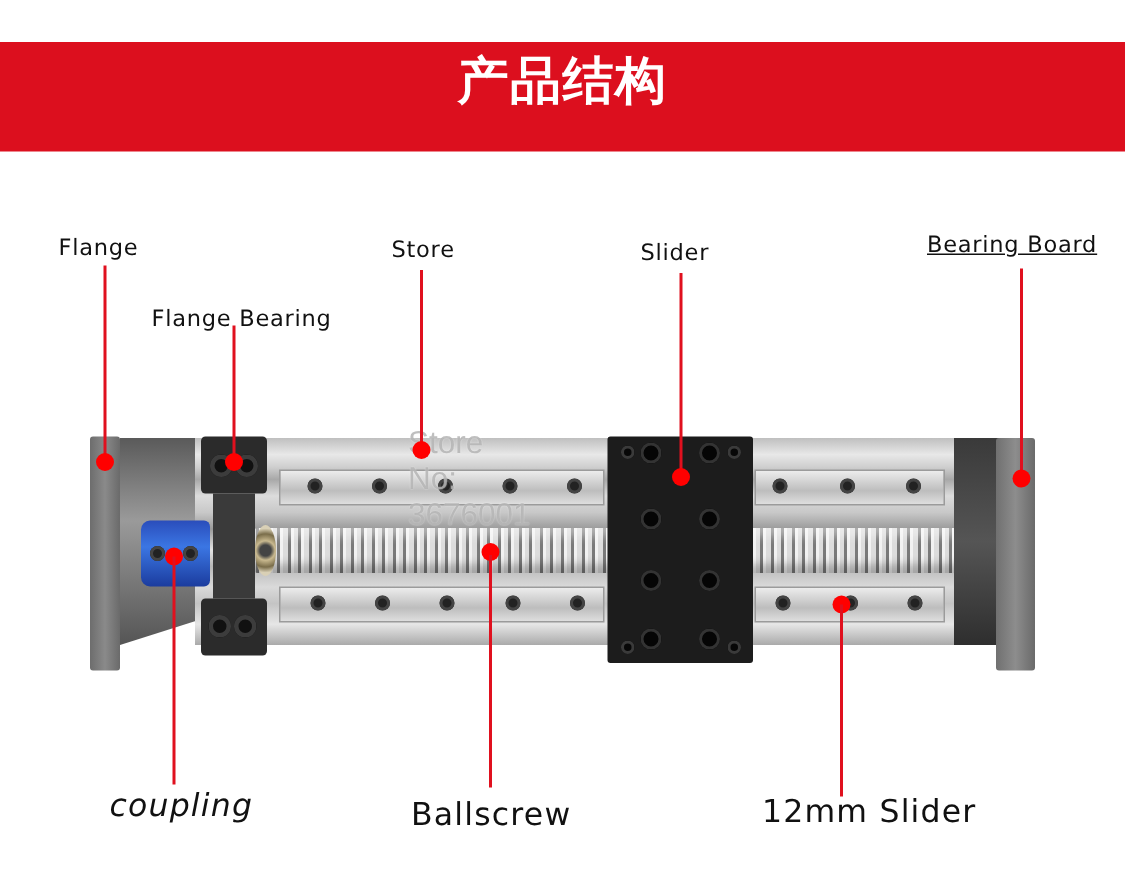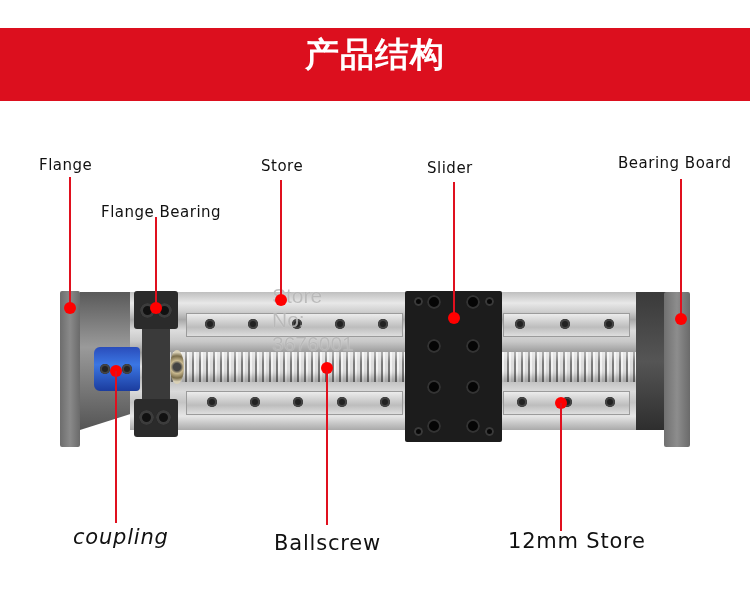--- a/index.html
+++ b/index.html
@@ -114,27 +114,27 @@
 <div class="dot" style="left:150px;top:302px;"></div>
 
 <div class="label lbl-top" style="left:261px;top:157px;">Store</div>
 <div class="lead" style="left:280px;top:180px;height:117px;"></div>
 <div class="dot" style="left:275px;top:294px;"></div>
 
 <div class="label lbl-top" style="left:427px;top:159px;">Slider</div>
 <div class="lead" style="left:453px;top:182px;height:135px;"></div>
 <div class="dot" style="left:448px;top:312px;"></div>
 
-<div class="label lbl-top" style="left:618px;top:154px;">Bearing Board</div>
+<div class="label lbl-top" style="left:618px;top:154px;text-decoration:underline;">Bearing Board</div>
 <div class="lead" style="left:680px;top:179px;height:140px;"></div>
 <div class="dot" style="left:675px;top:313px;"></div>
 
 <div class="dot" style="left:110px;top:365px;"></div>
 <div class="lead" style="left:115px;top:371px;height:152px;"></div>
 <div class="label lbl-bot" style="left:73px;top:525px;font-style:italic;">coupling</div>
 
 <div class="dot" style="left:321px;top:362px;"></div>
 <div class="lead" style="left:326px;top:370px;height:155px;"></div>
 <div class="label lbl-bot" style="left:274px;top:531px;">Ballscrew</div>
 
 <div class="dot" style="left:555px;top:397px;"></div>
 <div class="lead" style="left:560px;top:403px;height:128px;"></div>
-<div class="label lbl-bot" style="left:508px;top:529px;">12mm Store</div>
+<div class="label lbl-bot" style="left:508px;top:529px;">12mm Slider</div>
 
 </body></html>

